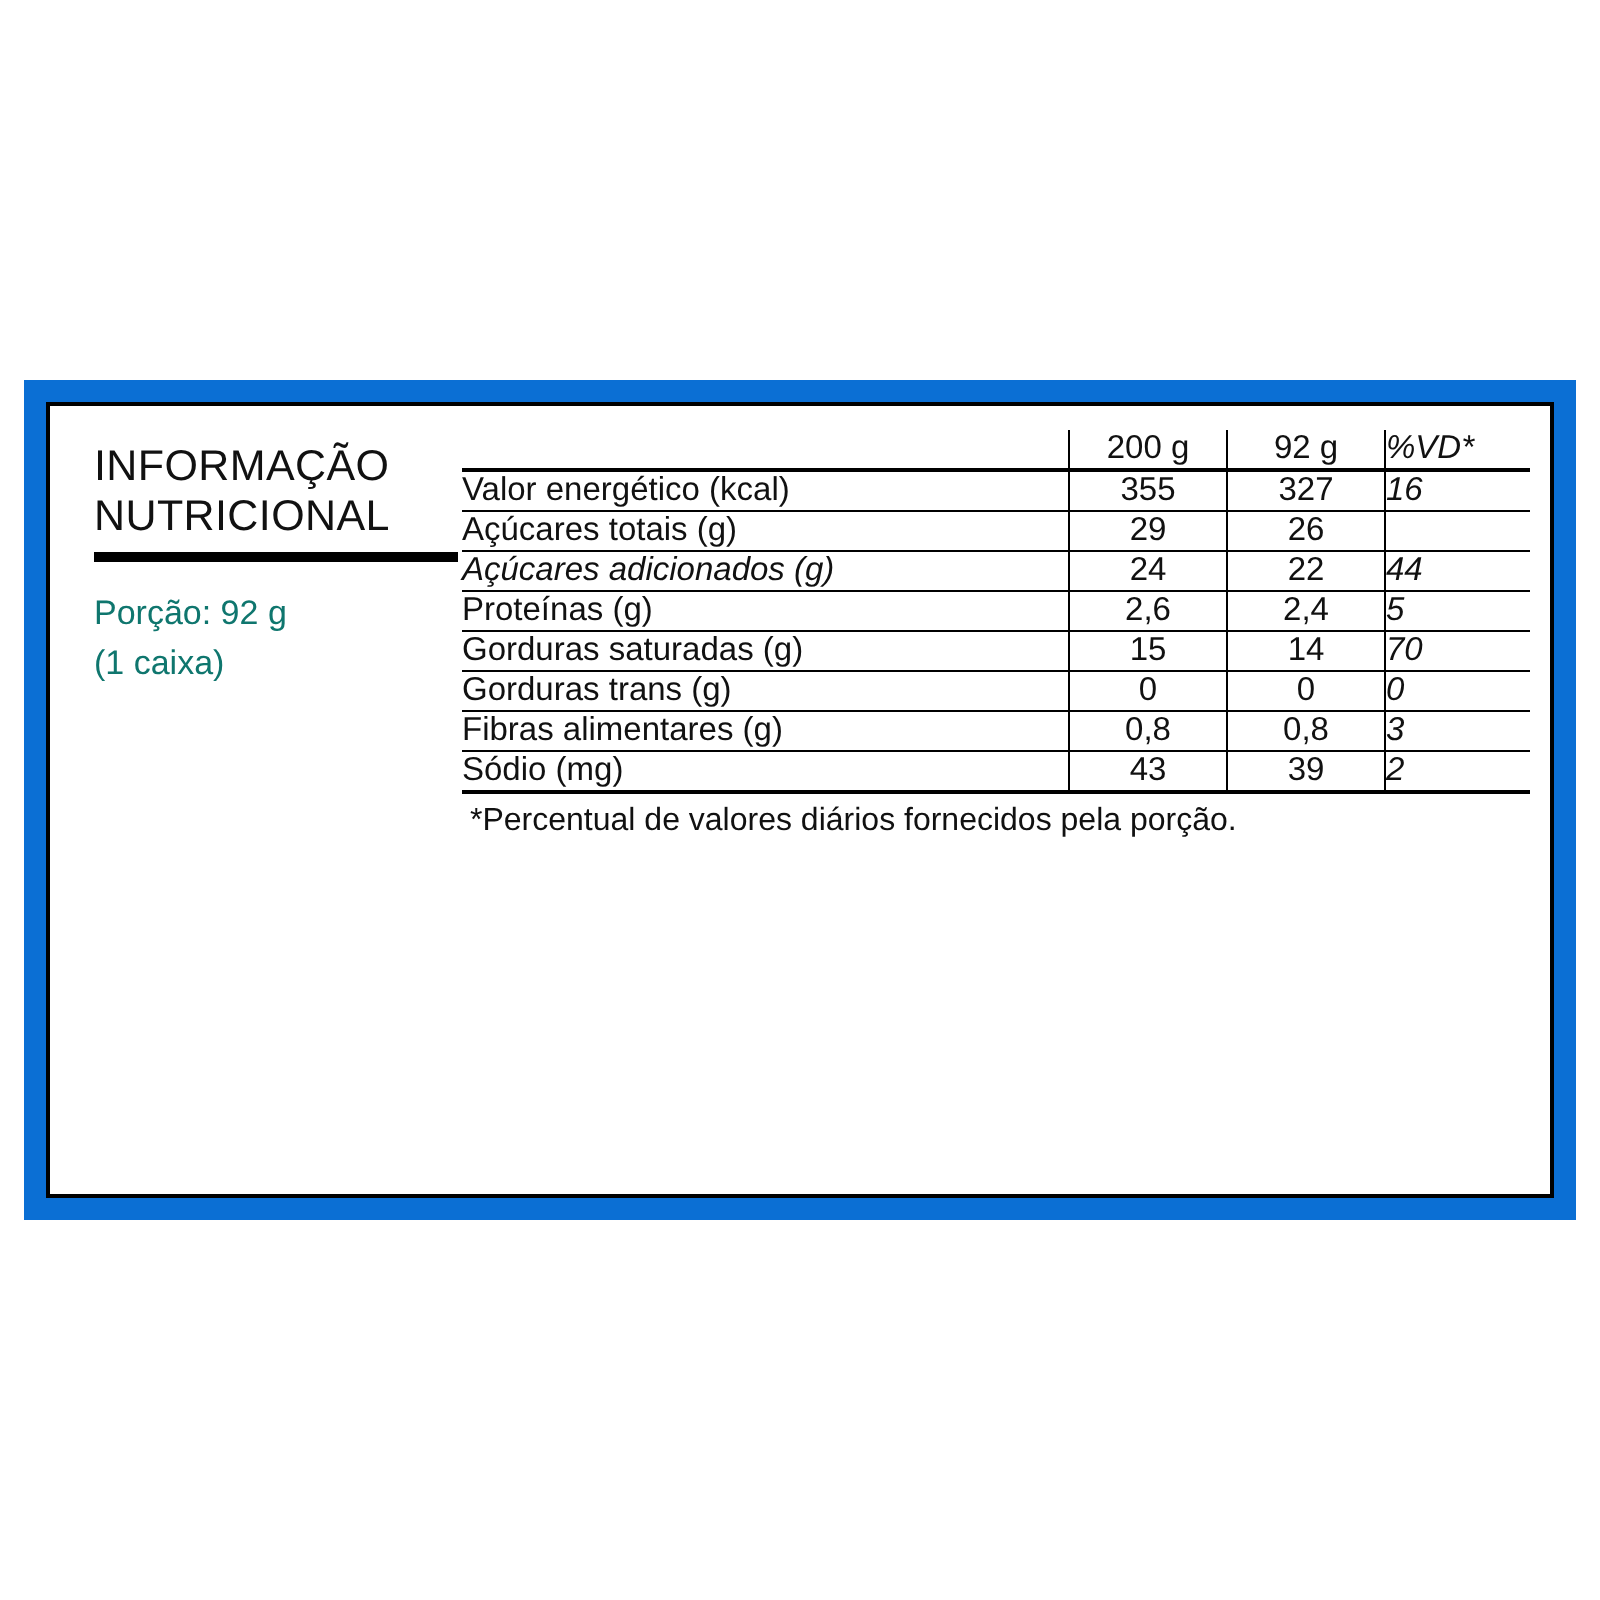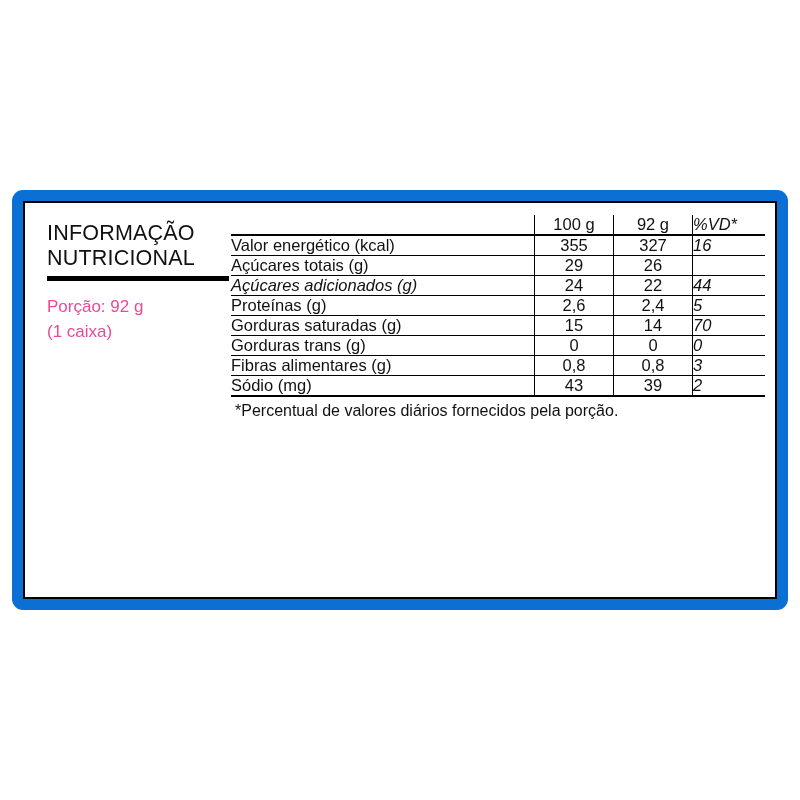--- a/index.html
+++ b/index.html
@@ -22,21 +22,20 @@
   
   .label-frame {
     position: absolute;
     left: 12px;
     top: 190px;
     width: 776px;
     height: 420px;
     background: #0b6fd4;
     box-sizing: border-box;
     padding: 11px;
-    border-radius: 11px;
   }
 
   .label-inner {
     position: relative;
     width: 100%;
     height: 100%;
     background: #ffffff;
     border: 2px solid #000000;
     box-sizing: border-box;
     display: flex;
@@ -62,21 +61,21 @@
   .title-rule {
     width: 182px;
     height: 5px;
     background: #000000;
     margin: 6px 0 14px 0;
   }
 
   .portion-block {
     font-size: 17px;
     line-height: 1.45;
-    color: #ec4899;
+    color: #0f766e;
     white-space: pre-line;
   }
 
   
   .right-col {
     flex: 1 1 auto;
     box-sizing: border-box;
     padding: 12px 10px 0 0;
   }
 
@@ -157,21 +156,21 @@
         <div class="title-rule"></div>
         <div class="portion-block">Porção: 92 g
 (1 caixa)</div>
       </div>
 
       <div class="right-col">
         <table class="nutri">
           <thead>
             <tr class="hdr">
               <th class="c-label"></th>
-              <th class="c-val vline-l">100 g</th>
+              <th class="c-val vline-l">200 g</th>
               <th class="c-val vline-l">92 g</th>
               <th class="c-vd vline-l">%VD*</th>
             </tr>
           </thead>
           <tbody>
               <tr class="row first">
                 <td class="c-label">Valor energético (kcal)</td>
                 <td class="c-val vline-l">355</td>
                 <td class="c-val vline-l">327</td>
                 <td class="c-vd vline-l">16</td>

